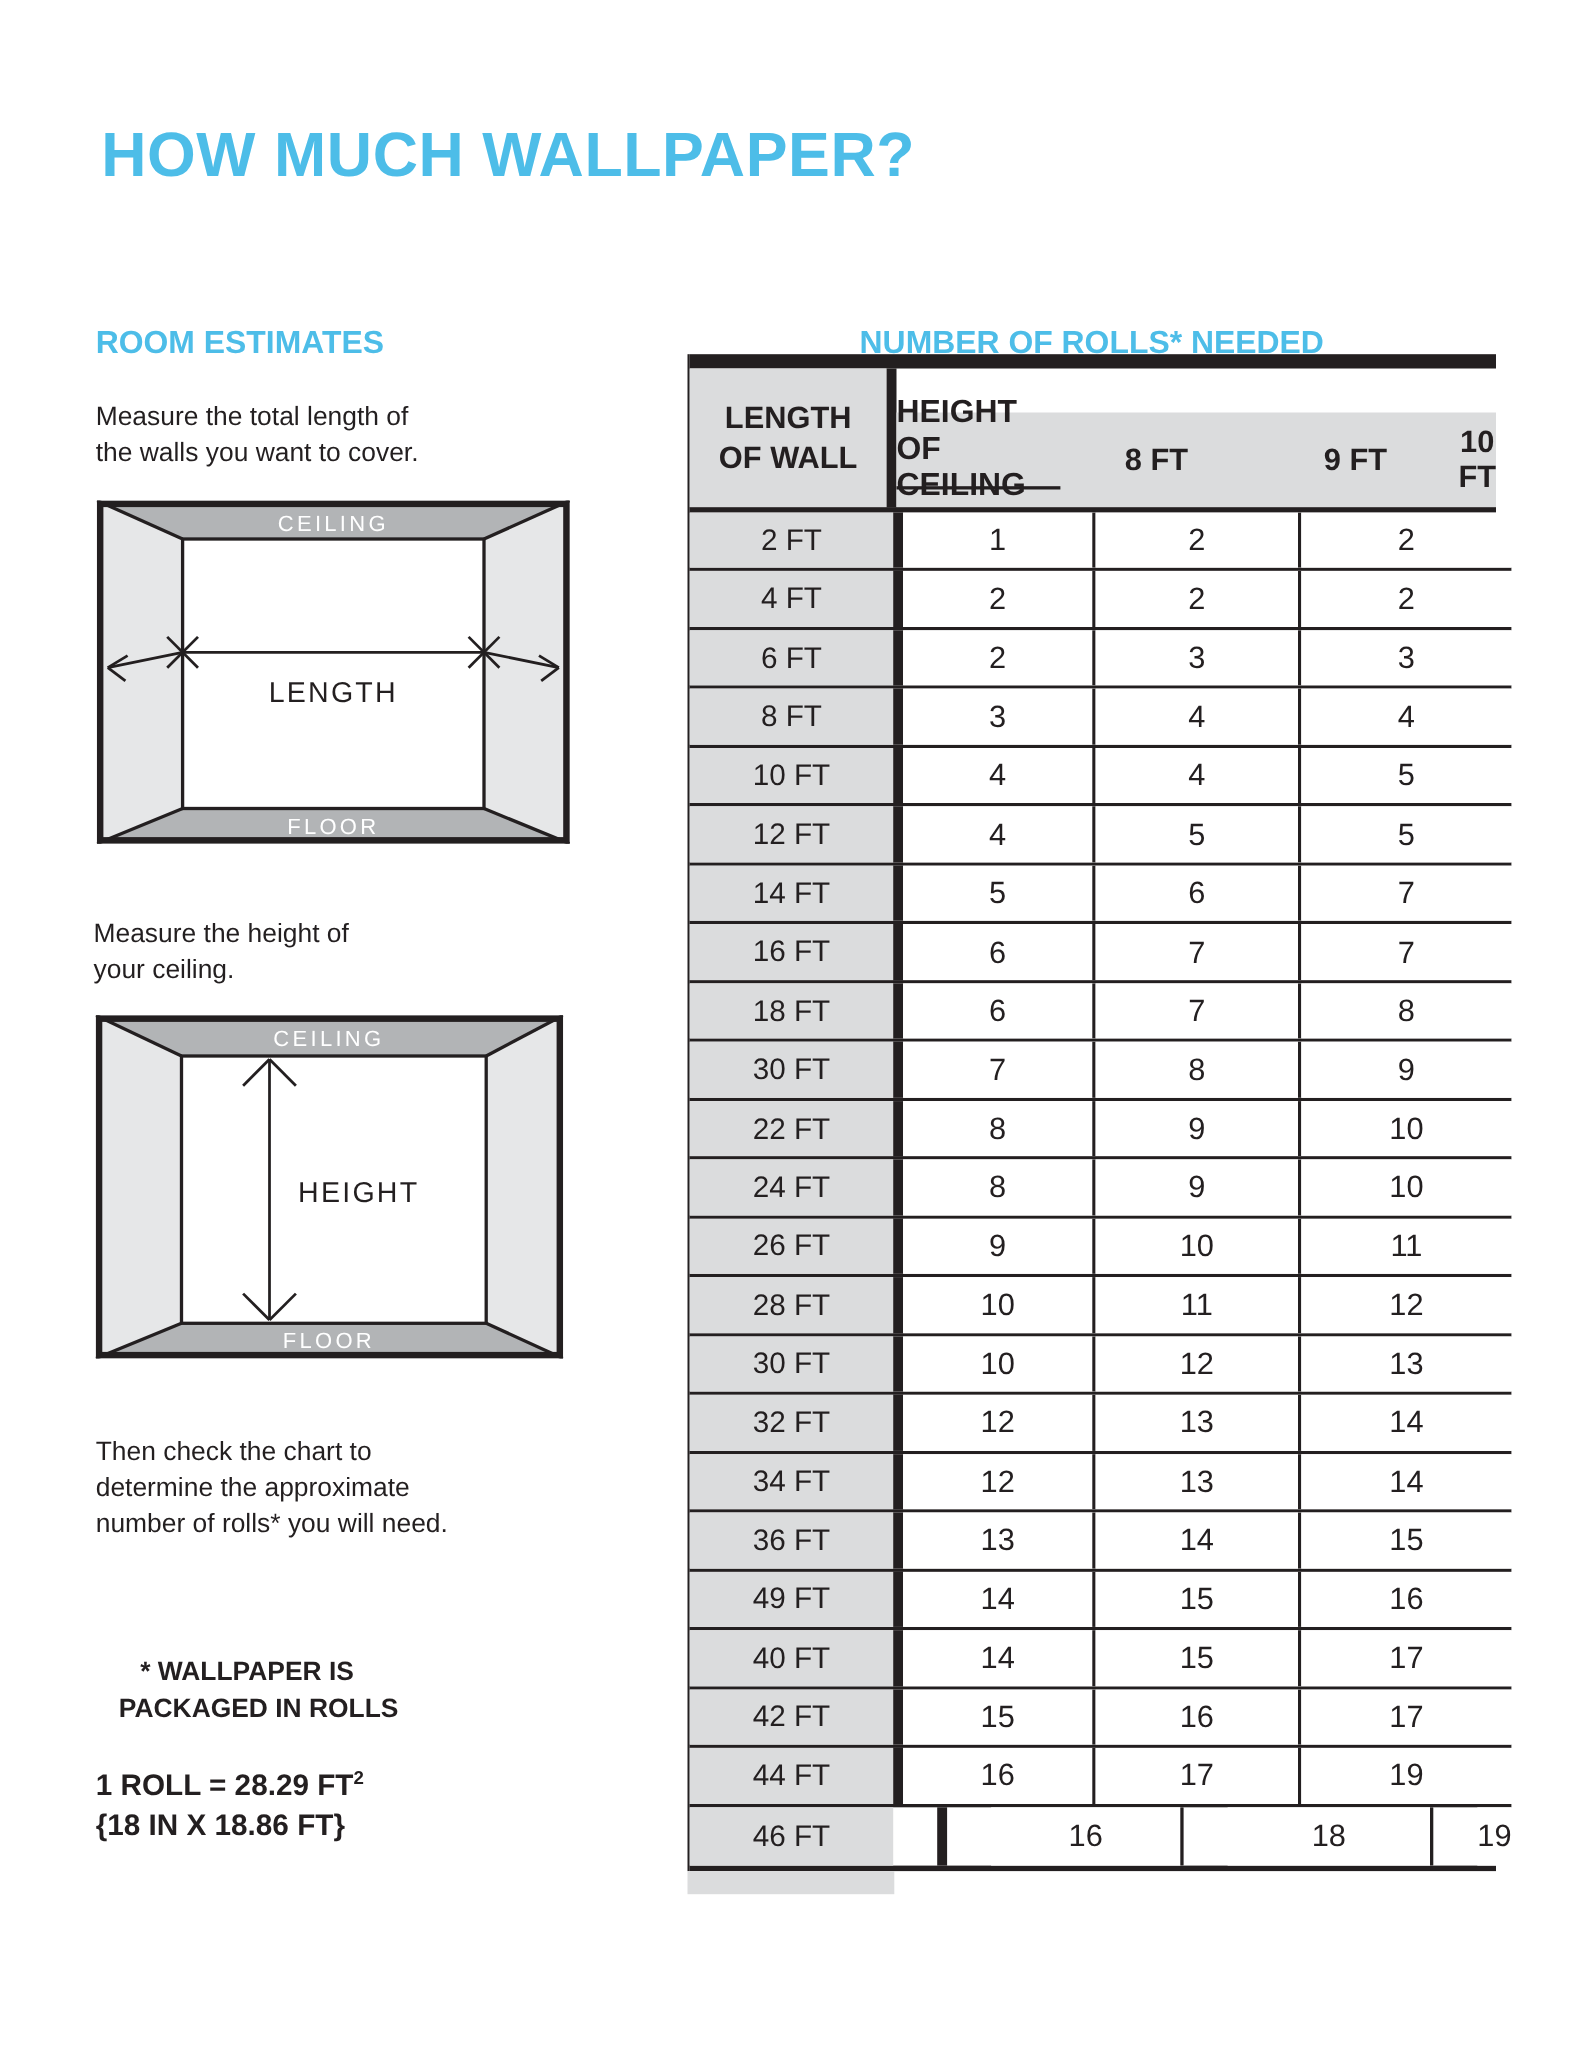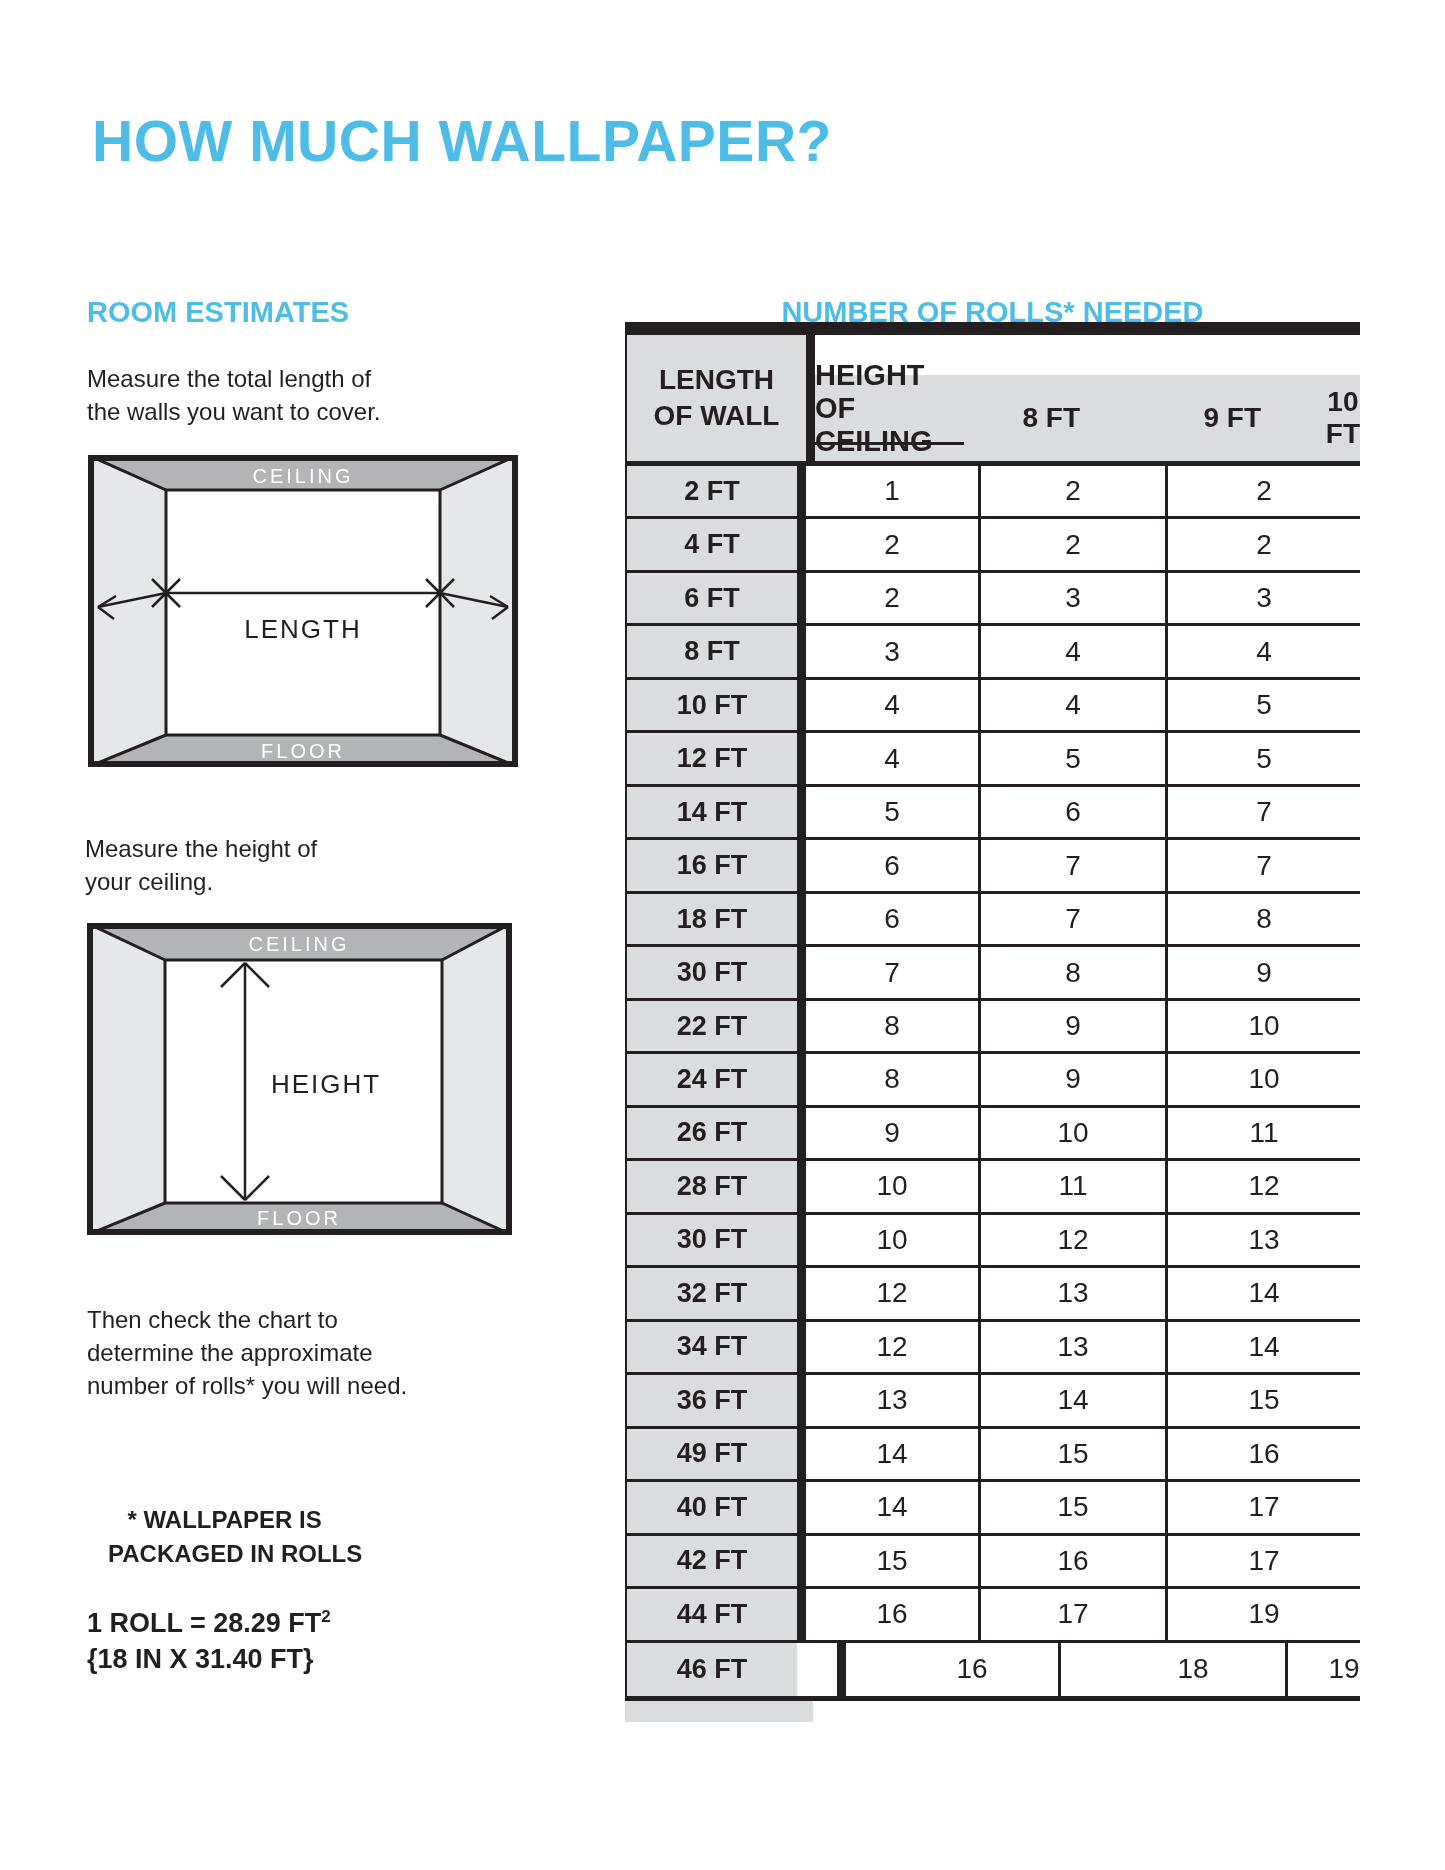--- a/index.html
+++ b/index.html
@@ -53,22 +53,22 @@
     height:67px;border-bottom:3px solid var(--ink);display:flex;align-items:center;justify-content:center;
     font-weight:bold;font-size:29px;
   }
   .subheads{flex:1;display:flex;align-items:center;}
   .subheads span{display:block;text-align:center;font-weight:bold;font-size:28px;}
   .sh0{width:175px;} .sh1{width:187px;} .sh2{flex:1;}
   .tbody{height:1230px;display:grid;grid-template-rows:repeat(23,1fr);}
   .trow{display:flex;border-bottom:3px solid var(--ink);box-sizing:border-box;}
   .trow:last-child{border-bottom:none;gap:40px;}
   .rowlabel-cell{
-    width:170px;background:var(--cellgray);display:flex;align-items:center;justify-content:center;
-    font-weight:bold;font-size:27px;
+    width:185px;background:var(--cellgray);display:flex;align-items:center;justify-content:center;
+    font-weight:normal;font-size:27px;
   }
   .cell{display:flex;align-items:center;justify-content:center;font-size:28px;background:#fff;box-sizing:border-box;}
   .c0{width:175px;border-right:3px solid var(--ink);}
   .c1{width:187px;border-right:3px solid var(--ink);}
   .c2{flex:1;}
   .bbar{height:5px;background:var(--ink);}
   .gray-tab{left:625px;top:1701px;width:188px;height:21px;background:var(--cellgray);}
 
   
   svg text{font-family:"Liberation Sans","DejaVu Sans",sans-serif;}
@@ -139,21 +139,21 @@
   </g>
   <text class="trap-label" x="212" y="28" text-anchor="middle">CEILING</text>
   <text class="trap-label" x="212" y="302" text-anchor="middle">FLOOR</text>
   <text class="dim-label" x="184" y="170" text-anchor="start">HEIGHT</text>
 </svg>
 
 <p class="abs body-text p3"><span>Then check the chart to</span><br><span>determine the approximate</span><br><span>number of rolls* you will need.</span></p>
 
 <p class="abs footnote"><span>* WALLPAPER IS</span><br><span class="indent">PACKAGED IN ROLLS</span></p>
 
-<p class="abs rollspec"><span>1 ROLL = 28.29 FT</span><sup>2</sup><br><span>{18 IN X 31.40 FT}</span></p>
+<p class="abs rollspec"><span>1 ROLL = 28.29 FT</span><sup>2</sup><br><span>{18 IN X 18.86 FT}</span></p>
 
 <h2 class="abs section-heading table-heading">NUMBER OF ROLLS* NEEDED</h2>
 
 <div class="abs rolls-table">
   <div class="tbar"></div>
   <div class="thead">
     <div class="rowhead-cell">
       <span><span>LENGTH</span><br><span>OF WALL</span></span>
     </div>
     <div class="vdivider"></div>

